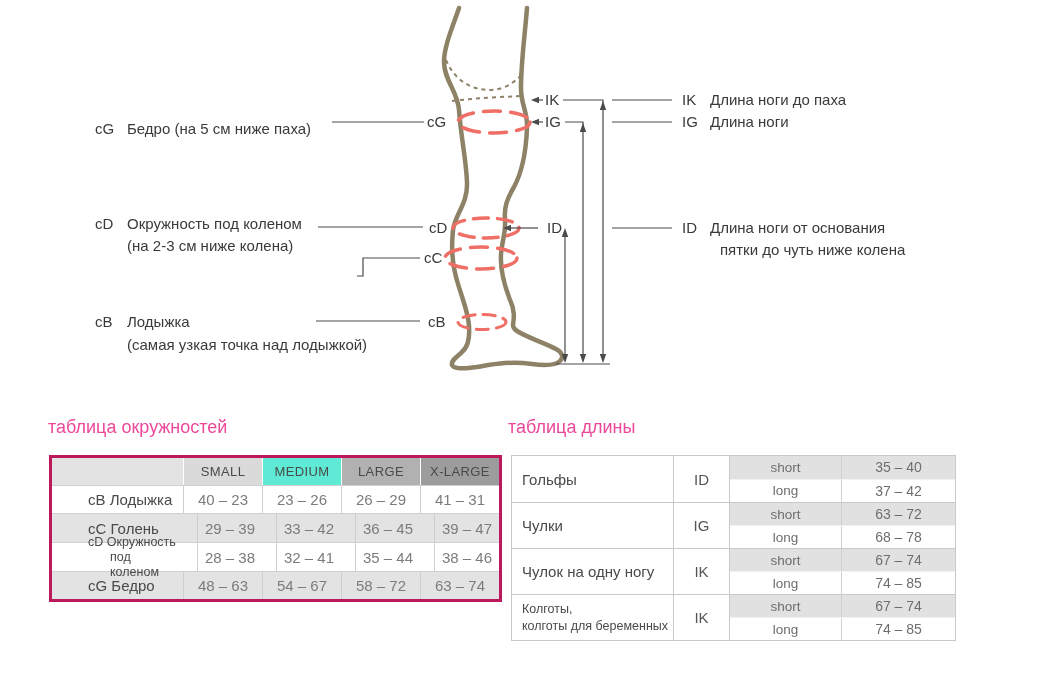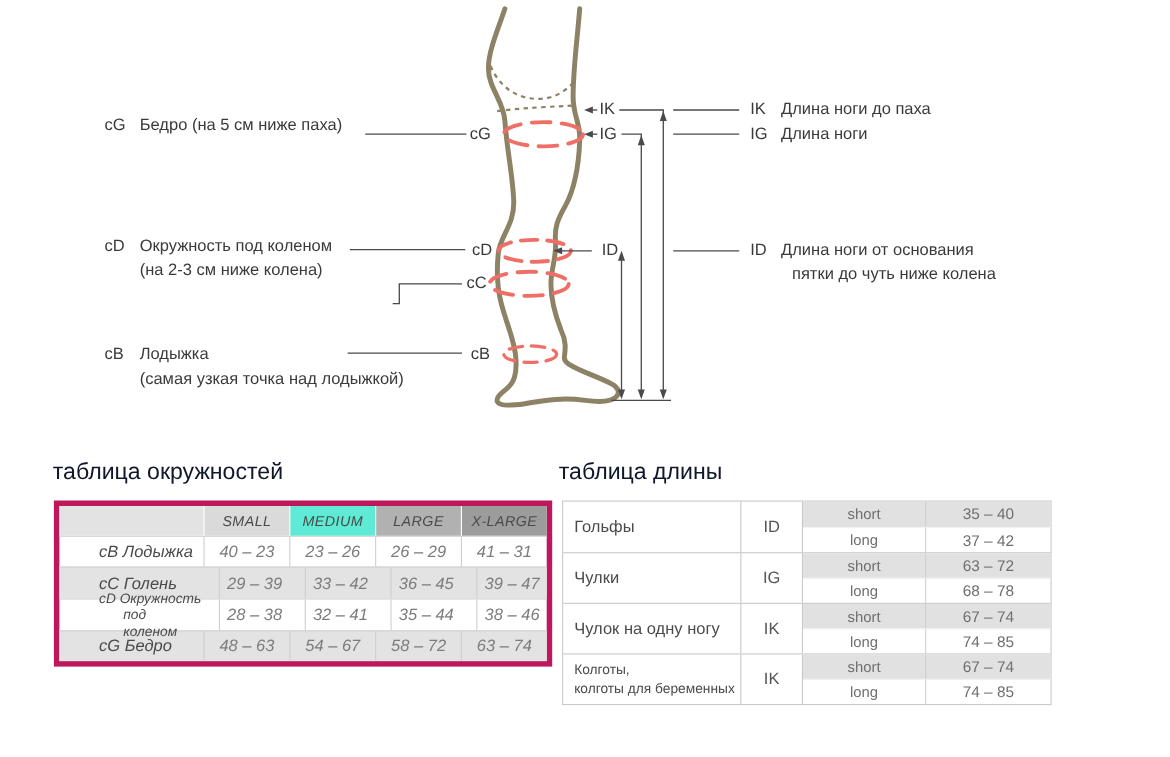--- a/index.html
+++ b/index.html
@@ -7,21 +7,21 @@
               font-family:"Liberation Sans", sans-serif; }
   #stage { position:relative; width:1064px; height:688px; background:#fff; }
 
   
   .dlabel { position:absolute; font-size:15px; line-height:16px; color:#3a3a3a; white-space:nowrap; }
   .dlabel .code { display:inline-block; }
   .left-code { width:32px; }
   .right-code { width:28px; }
   .dnote { position:absolute; font-size:15px; line-height:16px; color:#3a3a3a; white-space:nowrap; }
 
-  .lbl-cg { left:95px; top:106px; }
+  .lbl-cg { left:95px; top:121px; }
   .lbl-cd { left:95px; top:216px; }
   .note-cd { left:127px; top:238px; }
   .lbl-cc { left:95px; top:275px; }
   .lbl-cb { left:95px; top:314px; }
   .note-cb { left:127px; top:337px; }
 
   .lbl-ik { left:682px; top:92px; }
   .lbl-ig { left:682px; top:114px; }
   .lbl-id { left:682px; top:220px; }
   .note-id { left:720px; top:242px; }
@@ -31,27 +31,27 @@
   .mk-cd { left:429px; top:220px; }
   .mk-cc { left:424px; top:250px; }
   .mk-cb { left:428px; top:314px; }
   .mk-ik { left:545px; top:92px; }
   .mk-ig { left:545px; top:114px; }
   .mk-id { left:547px; top:220px; }
 
   svg.diagram { position:absolute; left:0; top:0; }
 
   
-  .tbl-title { position:absolute; font-size:21px; color:#0f172a; }
+  .tbl-title { position:absolute; font-size:18px; color:#ec4899; }
   .title-circ { left:48px; top:417px; }
   .title-len  { left:508px; top:417px; }
 
   
   .t1 { position:absolute; left:49px; top:455px; width:453px;
-        border:5px solid #be185d; background:#fff;font-style:italic; }
+        border:3px solid #be185d; background:#fff; }
   .t1-row { display:flex; }
   .t1-row + .t1-row { border-top:1px solid #cfcfcf; }
   .t1-c0 { width:131px; display:flex; flex-direction:column; justify-content:center;
            padding-left:36px; font-size:15px; color:#4a4a4a; }
   .t1-cv { flex:1; border-left:1px solid #cfcfcf; display:flex; align-items:center;
            justify-content:center; font-size:15px; color:#7c7c7c; }
   .t1-head { height:27px; }
   .t1-head .t1-cv { border-left:1px solid #ffffff; font-size:13px; color:#4a4a4a; letter-spacing:.4px; }
   .t1-head .t1-c0 { background:#e3e3e3; }
   .bg-sm { background:#dadada; } .bg-md { background:#5eead4; }

